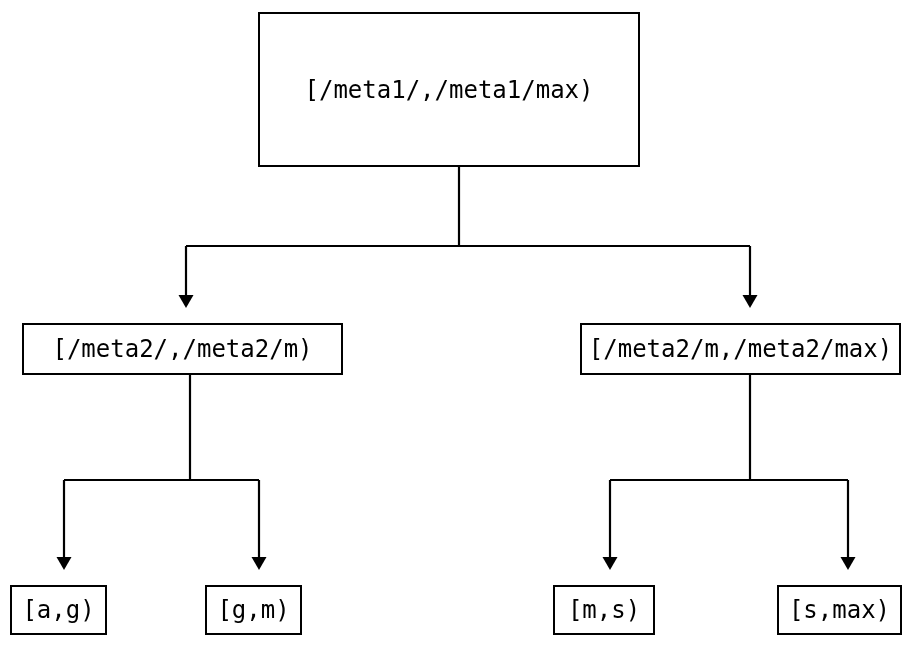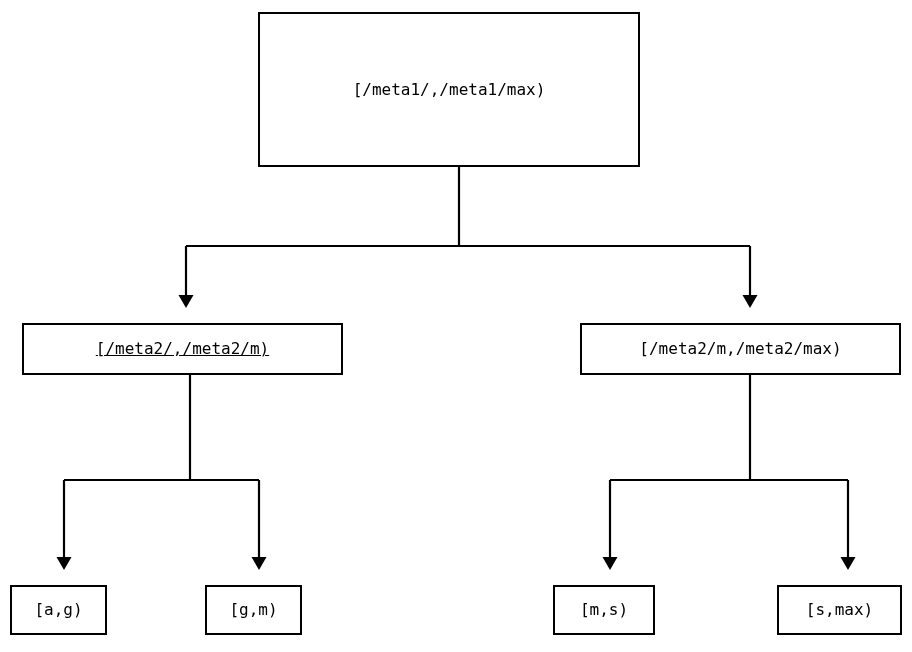--- a/index.html
+++ b/index.html
@@ -31,21 +31,21 @@
     box-sizing: border-box;
     background: #ffffff;
     border: 2px solid #000000;
     display: flex;
     align-items: center;
     justify-content: center;
     text-align: center;
   }
   .node-label {
     font-family: "DejaVu Sans Mono", "Liberation Mono", monospace;
-    font-size: 16px;
+    font-size: 24px;
     line-height: 1;
     color: #000000;
     white-space: pre;
     letter-spacing: 0px;
   }
 </style>
 </head>
 <body>
 
 <div id="diagram-root">
@@ -86,21 +86,21 @@
     <g>
       <path d="M 848 480 L 848 558" stroke="#000000" stroke-width="2.2" fill="none"></path>
       <polygon points="840.5,557 855.5,557 848,570" fill="#000000"></polygon>
     </g>
   </svg>
 
   <div class="node-box" style="left:258px; top:12px; width:382px; height:155px;">
     <span class="node-label">[/meta1/,/meta1/max)</span>
   </div>
 
-  <div class="node-box" style="left:22px; top:323px; width:321px; height:52px;text-decoration:underline;">
+  <div class="node-box" style="left:22px; top:323px; width:321px; height:52px;">
     <span class="node-label">[/meta2/,/meta2/m)</span>
   </div>
 
   <div class="node-box" style="left:580px; top:323px; width:321px; height:52px;">
     <span class="node-label">[/meta2/m,/meta2/max)</span>
   </div>
 
   <div class="node-box" style="left:10px; top:585px; width:97px; height:50px;">
     <span class="node-label">[a,g)</span>
   </div>

